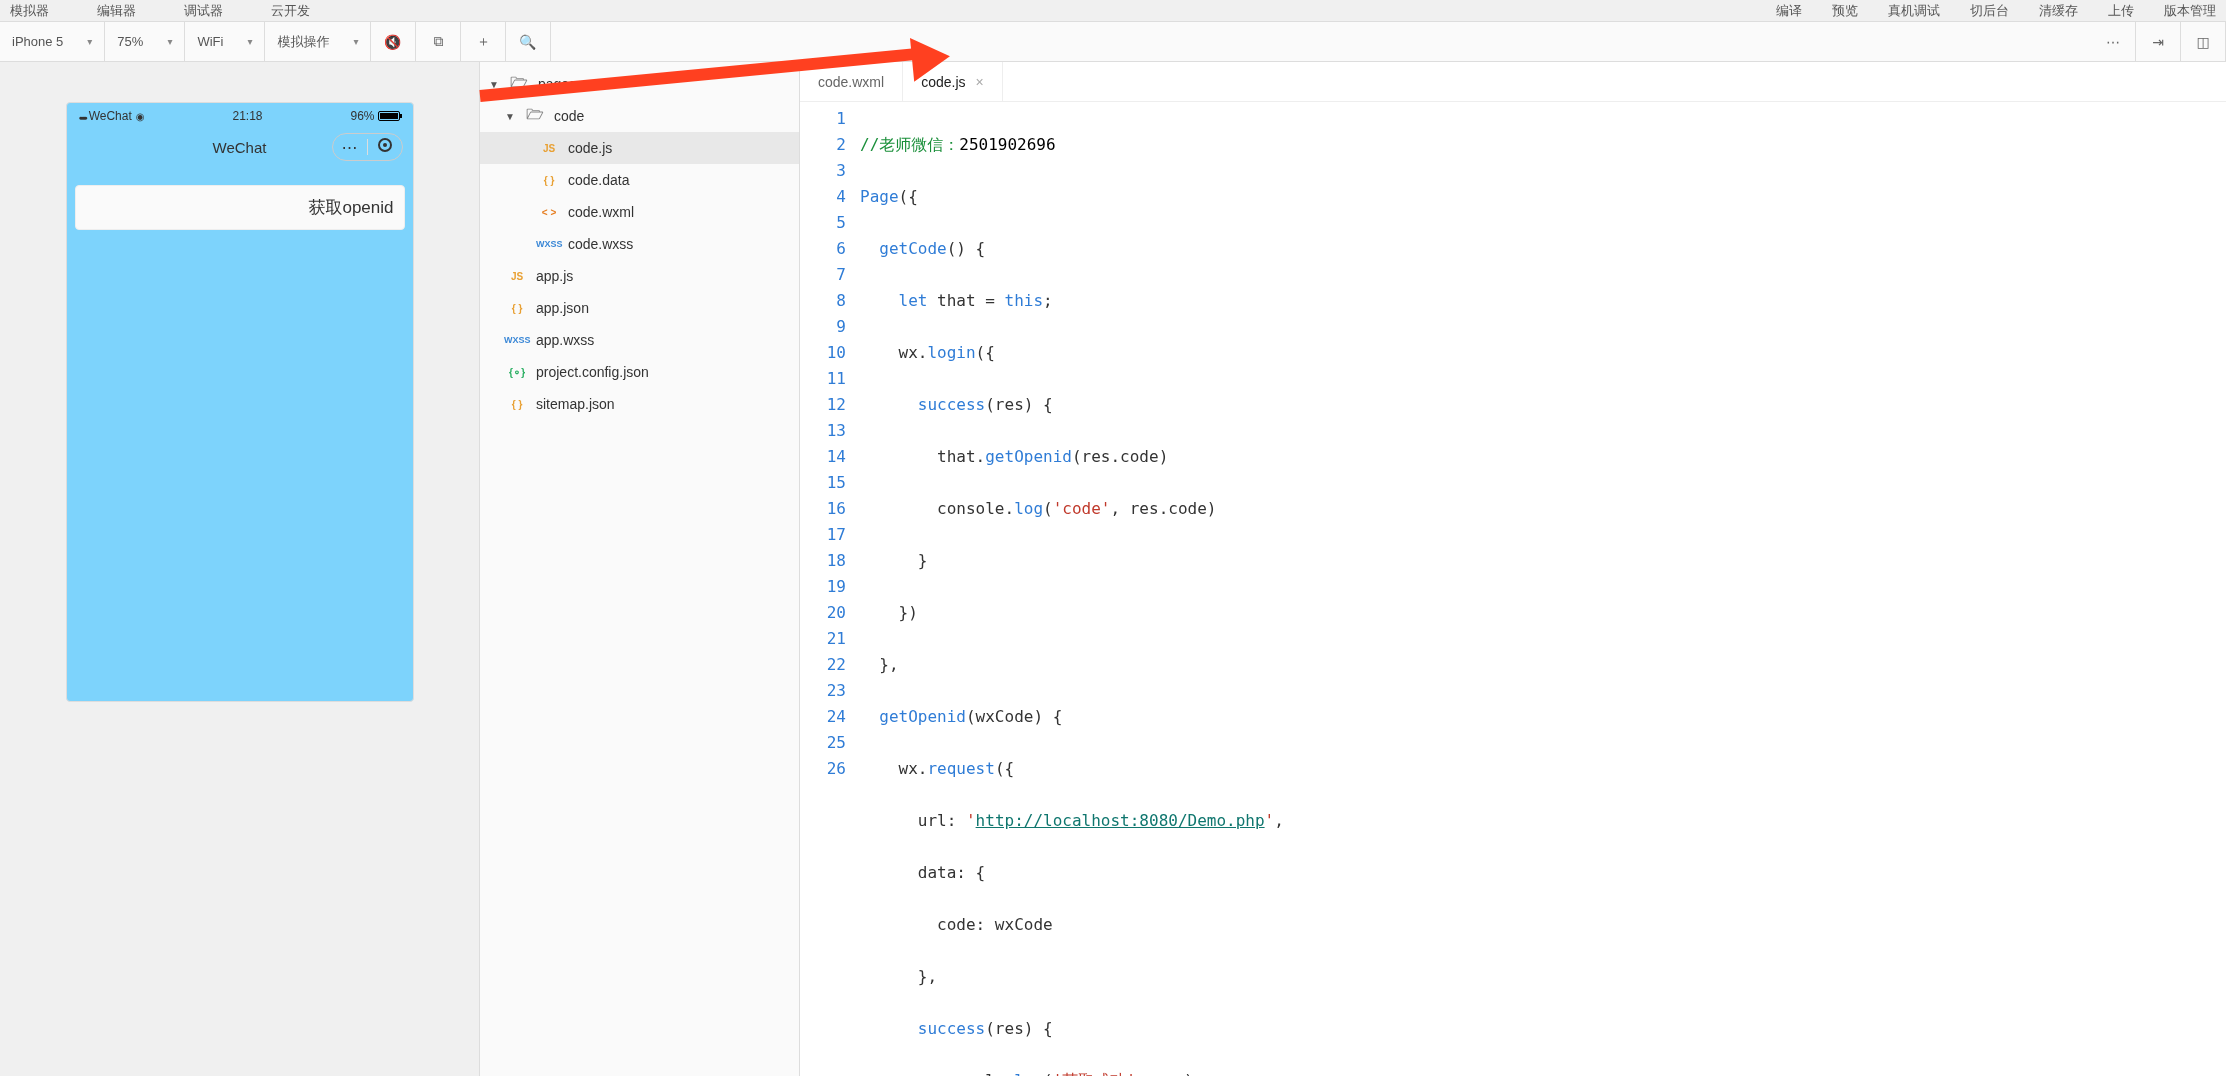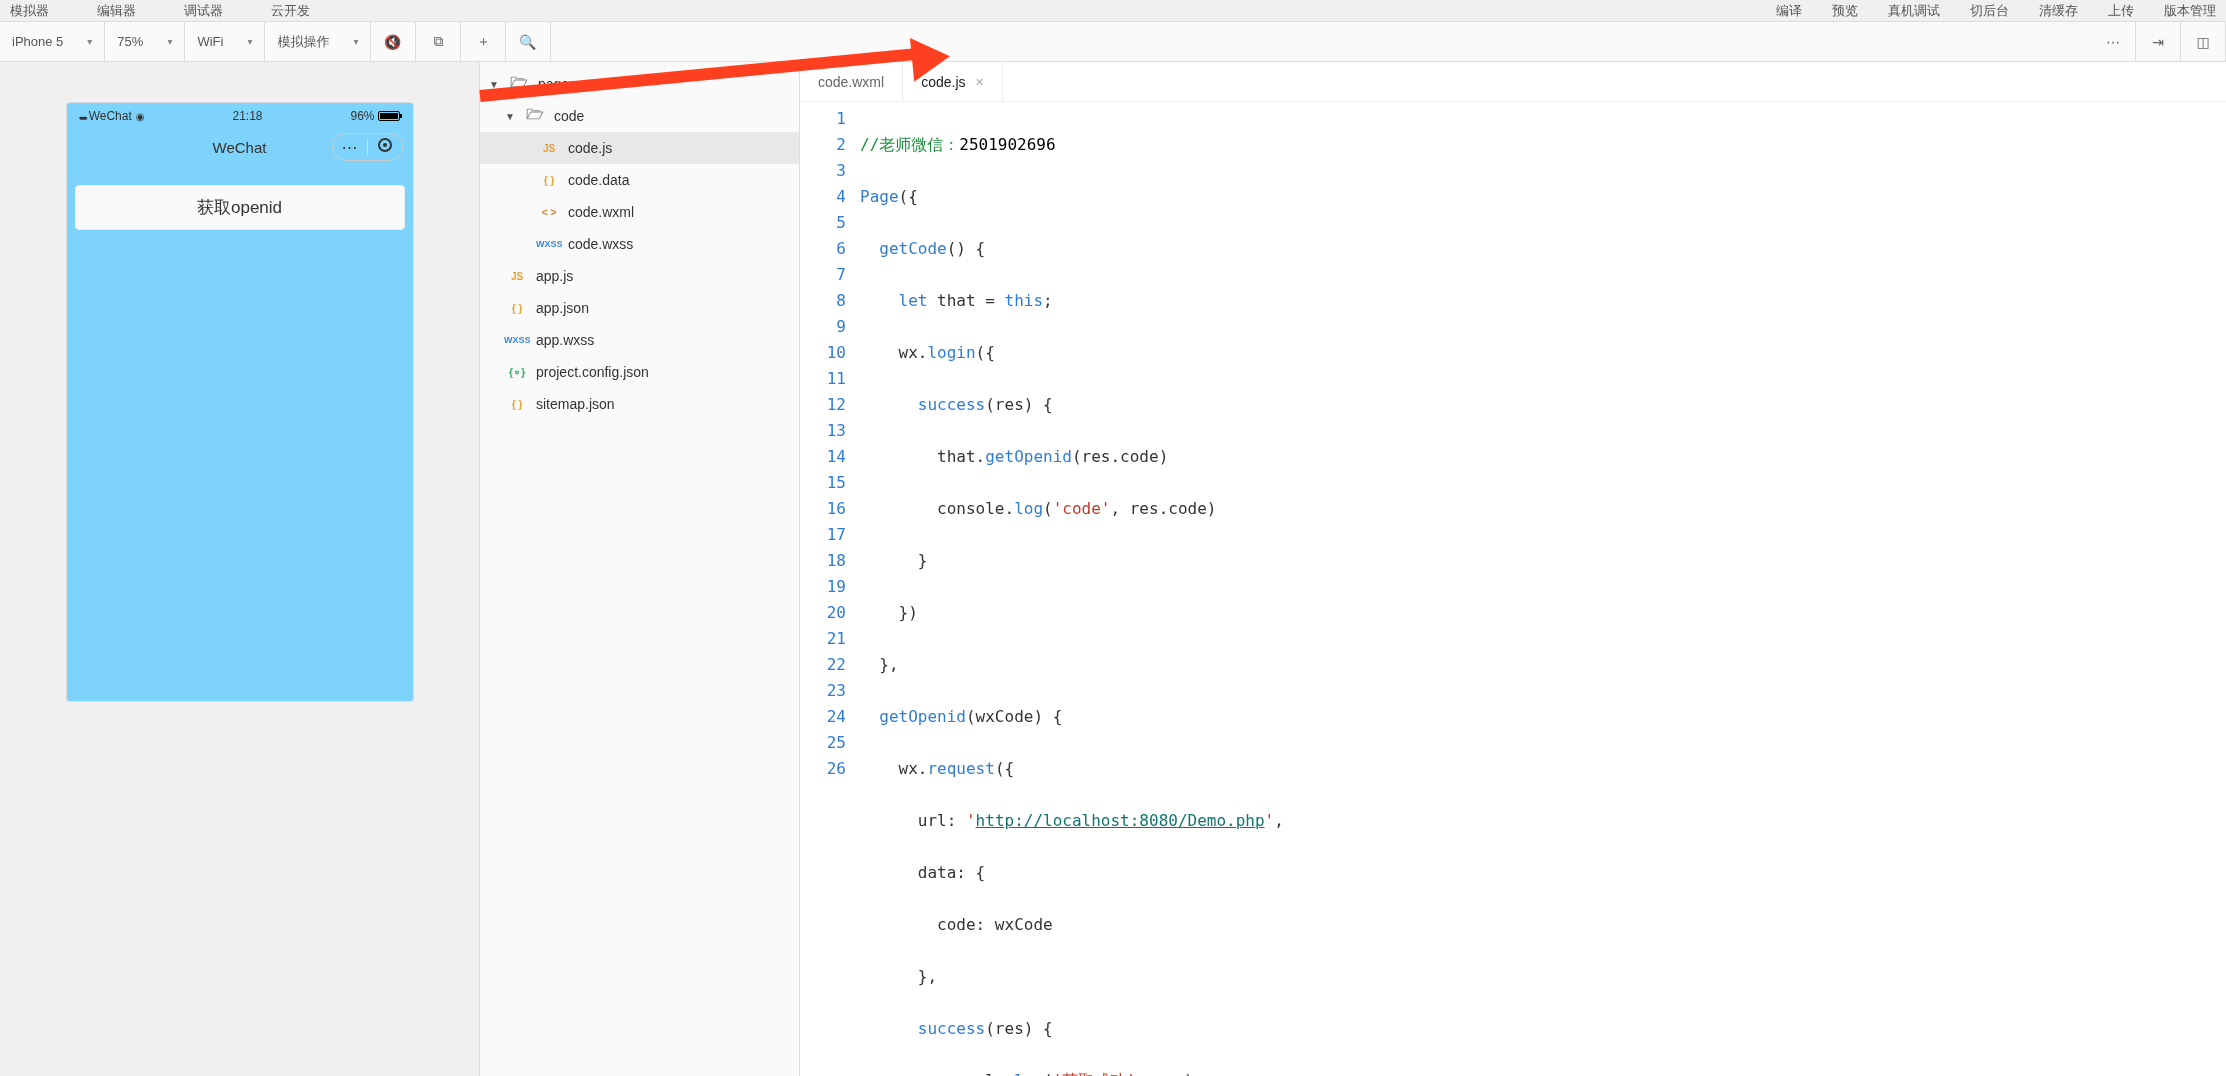--- a/index.html
+++ b/index.html
@@ -20,21 +20,21 @@
     .battery-icon { display: inline-block; width: 22px; height: 10px; border: 1px solid #000; border-radius: 2px; position: relative; }
     .battery-icon::after { content: ''; position: absolute; right: -3px; top: 2px; width: 2px; height: 4px; background: #000; }
     .battery-fill { position: absolute; left: 1px; top: 1px; bottom: 1px; width: 90%; background: #000; }
     .navbar { display: flex; align-items: center; justify-content: center; height: 36px; position: relative; }
     .navbar-title { font-size: 15px; font-weight: 500; }
     .capsule { position: absolute; right: 10px; display: flex; border: 1px solid #ccc; border-radius: 16px; overflow: hidden; height: 28px; align-items: center; }
     .cap-btn { width: 34px; text-align: center; font-size: 16px; }
     .cap-div { width: 1px; height: 16px; background: #ddd; }
     .cap-circle { width: 14px; height: 14px; border: 2px solid #333; border-radius: 50%; display: inline-block; position: relative; }
     .cap-circle::after { content:''; position:absolute; left:3px; top:3px; width:4px; height:4px; background:#333; border-radius:50%; }
-    .app-button { margin: 20px 8px; padding: 10px; text-align: center; background: #fafafa; border: 1px solid #eee; border-radius: 4px; font-size: 17px; color: #333; }
+    .app-button { margin: 20px 8px; padding: 10px; text-align: right; background: #fafafa; border: 1px solid #eee; border-radius: 4px; font-size: 17px; color: #333; }
     .explorer { width: 320px; background: #fafafa; border-right: 1px solid #ddd; padding-top: 6px; }
     .tree-item { display: flex; align-items: center; height: 32px; gap: 6px; cursor: default; font-size: 14px; color: #333; }
     .tree-item.selected { background: #e8e8e8; }
     .tree-caret { width: 12px; text-align: center; font-size: 10px; color: #555; }
     .tree-icon { width: 26px; text-align: center; font-size: 10px; font-weight: bold; }
     .ic-folder { color: #888; font-size: 14px; }
     .ic-js { color: #e8a033; }
     .ic-json { color: #e8a033; }
     .ic-wxml { color: #e67e22; }
     .ic-wxss { color: #3a87d6; font-size: 9px; }

